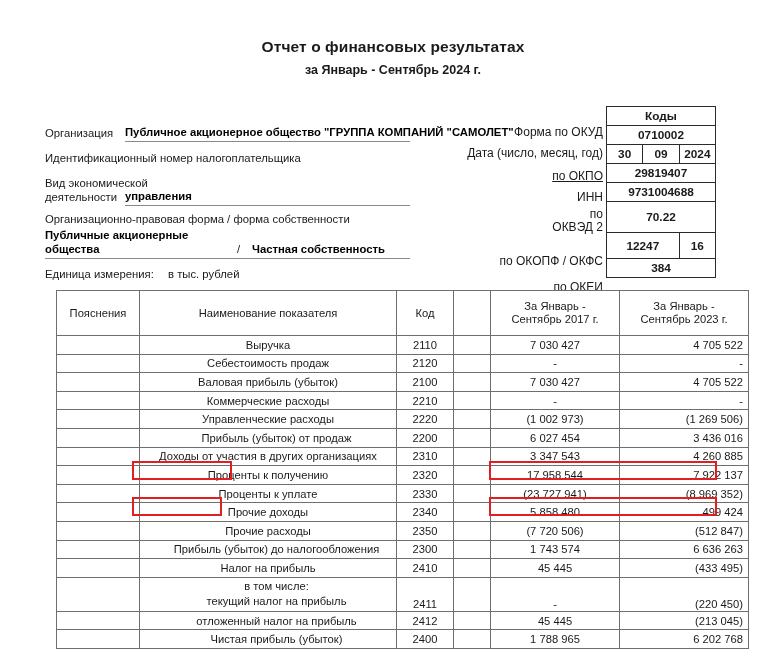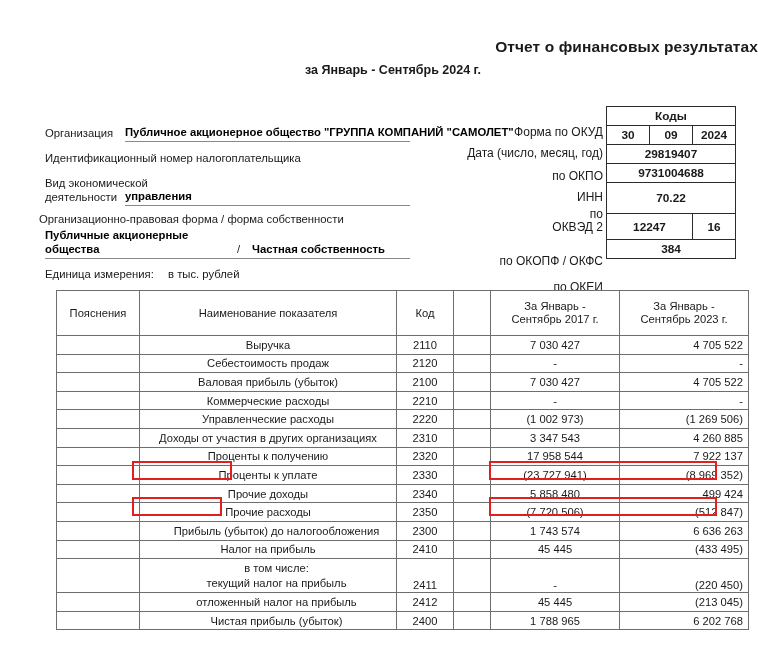--- a/index.html
+++ b/index.html
@@ -28,21 +28,20 @@
   .title-block {
     text-align: center;
     padding-top: 38px;
   }
   .doc-title {
     font-size: 15.5px;
     font-weight: bold;
     letter-spacing: 0.1px;
     margin: 0;
     padding-left: 28px;
-    text-align: right;
   }
   .doc-period {
     font-size: 12.5px;
     font-weight: bold;
     margin: 7px 0 0 0;
     padding-left: 28px;
   }
 
   
   .header-area {
@@ -152,26 +151,29 @@
 
 <div class="page">
 
   <div class="title-block">
     <div class="doc-title">Отчет о финансовых результатах</div>
     <div class="doc-period">за Январь - Сентябрь 2024 г.</div>
   </div>
 
   <div class="header-area">
 
-    <table class="codes-table" style="left:606px; top:25px; width:130px;">
+    <table class="codes-table" style="left:606px; top:25px; width:110px;">
       <tbody>
           <tr>
         <td colspan="3">Коды</td>
       </tr>
       <tr>
+        <td colspan="3">0710002</td>
+      </tr>
+      <tr>
         <td style="width:33px">30</td>
         <td style="width:36px">09</td>
         <td style="width:41px">2024</td>
       </tr>
       <tr>
         <td colspan="3">29819407</td>
       </tr>
       <tr>
         <td colspan="3">9731004688</td>
       </tr>
@@ -183,41 +185,41 @@
         <td style="height:25px">16</td>
       </tr>
       <tr>
         <td colspan="3">384</td>
       </tr>
     </tbody>
       </table>
 
     <div class="code-caption" style="right:155px; top:45px;">Форма по ОКУД</div>
     <div class="code-caption" style="right:155px; top:66px;">Дата (число, месяц, год)</div>
-    <div class="code-caption" style="right:155px; top:89px;">по ОКПО</div>
+    <div class="code-caption" style="right:155px; top:89px;text-decoration:underline;">по ОКПО</div>
     <div class="code-caption" style="right:155px; top:110px;">ИНН</div>
     <div class="code-caption" style="right:155px; top:127px;">
       <span style="display:block">по</span>
       <span style="display:block">ОКВЭД 2</span>
     </div>
     <div class="code-caption" style="right:155px; top:174px;">по ОКОПФ / ОКФС</div>
     <div class="code-caption" style="right:155px; top:200px;">по ОКЕИ</div>
 
     <div class="hdr-row hdr-label" style="left:45px; top:45px;">Организация</div>
     <div class="hdr-row hdr-value" style="left:125px; top:44px;">Публичное акционерное общество "ГРУППА КОМПАНИЙ "САМОЛЕТ"</div>
     <div class="underline-box" style="left:125px; top:60px; width:285px;"></div>
 
     <div class="hdr-row hdr-label" style="left:45px; top:70px;">Идентификационный номер налогоплательщика</div>
 
     <div class="hdr-row hdr-label" style="left:45px; top:95px;">Вид экономической</div>
     <div class="hdr-row hdr-label" style="left:45px; top:109px;">деятельности</div>
     <div class="hdr-row hdr-value" style="left:125px; top:108px;">управления</div>
     <div class="underline-box" style="left:125px; top:124px; width:285px;"></div>
 
-    <div class="hdr-row hdr-label" style="left:39px; top:131px;">Организационно-правовая форма / форма собственности</div>
+    <div class="hdr-row hdr-label" style="left:45px; top:131px;">Организационно-правовая форма / форма собственности</div>
     <div class="hdr-row hdr-value" style="left:45px; top:147px;">Публичные акционерные</div>
     <div class="hdr-row hdr-value" style="left:45px; top:161px;">общества</div>
     <div class="hdr-row hdr-label" style="left:237px; top:161px;">/</div>
     <div class="hdr-row hdr-value" style="left:252px; top:161px;">Частная собственность</div>
     <div class="underline-box" style="left:45px; top:177px; width:365px;"></div>
 
     <div class="hdr-row hdr-label" style="left:45px; top:186px;">Единица измерения:</div>
     <div class="hdr-row hdr-label" style="left:168px; top:186px;">в тыс. рублей</div>
 
   </div>
@@ -276,20 +278,28 @@
         <tr class="fin-row">
             <td class="col-note"></td>
             <td class="col-name">Управленческие расходы</td>
             <td class="col-code">2220</td>
             <td class="col-gap"></td>
             <td class="col-v1">(1 002 973)</td>
             <td class="col-v2">(1 269 506)</td>
           </tr>
         <tr class="fin-row">
             <td class="col-note"></td>
+            <td class="col-name r-indent">Прибыль (убыток) от продаж</td>
+            <td class="col-code">2200</td>
+            <td class="col-gap"></td>
+            <td class="col-v1">6 027 454</td>
+            <td class="col-v2">3 436 016</td>
+          </tr>
+        <tr class="fin-row">
+            <td class="col-note"></td>
             <td class="col-name">Доходы от участия в других организациях</td>
             <td class="col-code">2310</td>
             <td class="col-gap"></td>
             <td class="col-v1">3 347 543</td>
             <td class="col-v2">4 260 885</td>
           </tr>
         <tr class="fin-row">
             <td class="col-note"></td>
             <td class="col-name">Проценты к получению</td>
             <td class="col-code">2320</td>

